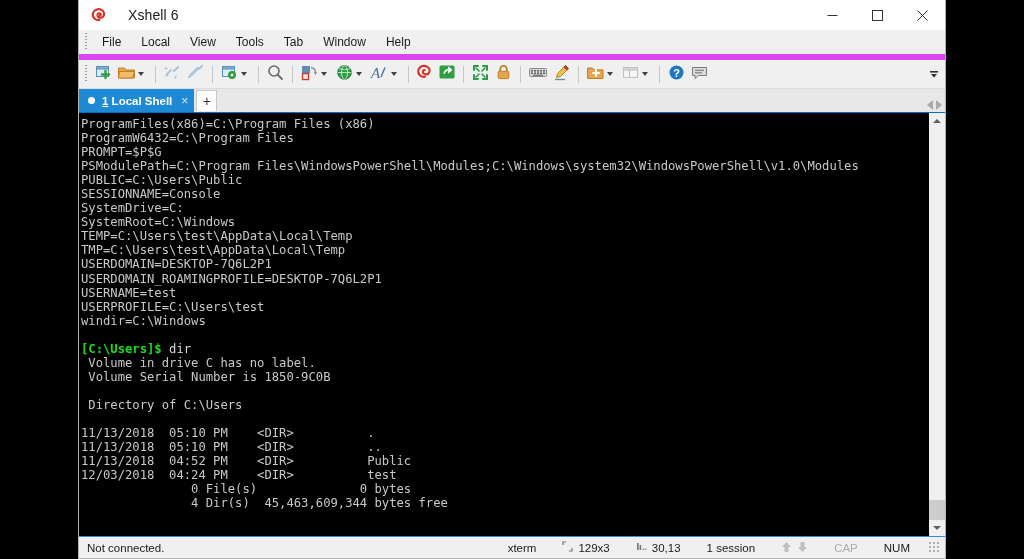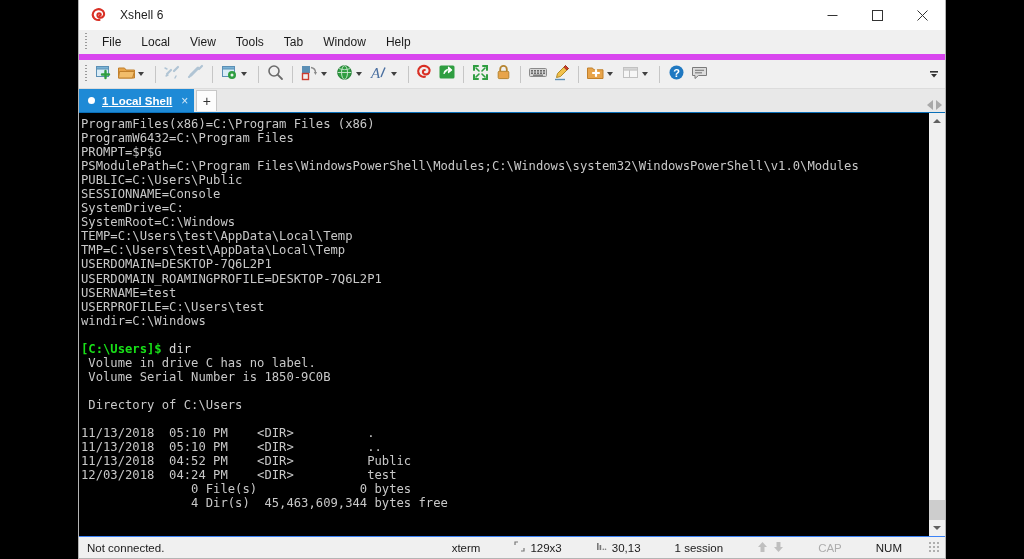--- a/index.html
+++ b/index.html
@@ -36,22 +36,22 @@
     align-items: center;
     flex: 0 0 auto;
     position: relative;
   }
   .app-icon {
     margin-left: 11px;
     width: 18px; height: 18px;
     display: flex; align-items: center; justify-content: center;
   }
   .title-text {
-    margin-left: 12px;
-    font-size: 12px;
+    margin-left: 20px;
+    font-size: 14px;
     color: #202020;
     letter-spacing: 0.1px;
   }
   .win-controls {
     position: absolute;
     right: 0; top: 0;
     height: 30px;
     display: flex;
   }
   .win-btn {
@@ -140,21 +140,21 @@
     font-weight: bold;
     box-sizing: border-box;
   }
   .tab-dot {
     width: 7px; height: 7px;
     border-radius: 50%;
     background: #ffffff;
     margin-right: 7px;
     flex: 0 0 auto;
   }
-  .tab-label { white-space: nowrap; text-decoration: underline; }
+  .tab-label { white-space: nowrap; }
   .tab-label .acc { text-decoration: underline; }
   .tab-close {
     margin-left: 9px;
     font-size: 12px;
     color: #d6eaf8;
     font-weight: normal;
     line-height: 10px;
   }
   .tab-new {
     width: 21px; height: 21px;
@@ -252,21 +252,21 @@
     font-size: 11.5px;
     color: #1b1b1b;
     position: relative;
   }
   .sb-left { padding-left: 8px; }
   .sb-right {
     position: absolute;
     right: 4px;
     display: flex;
     align-items: center;
-    gap: 16px;
+    gap: 8px;
     text-align: center;
   }
   .sb-cell {
     padding: 0 9px;
     display: flex; align-items: center; gap: 5px;
     white-space: nowrap;
   }
   .sb-dim { color: #adadad; }
   .grip-corner {
     width: 12px; height: 12px;

